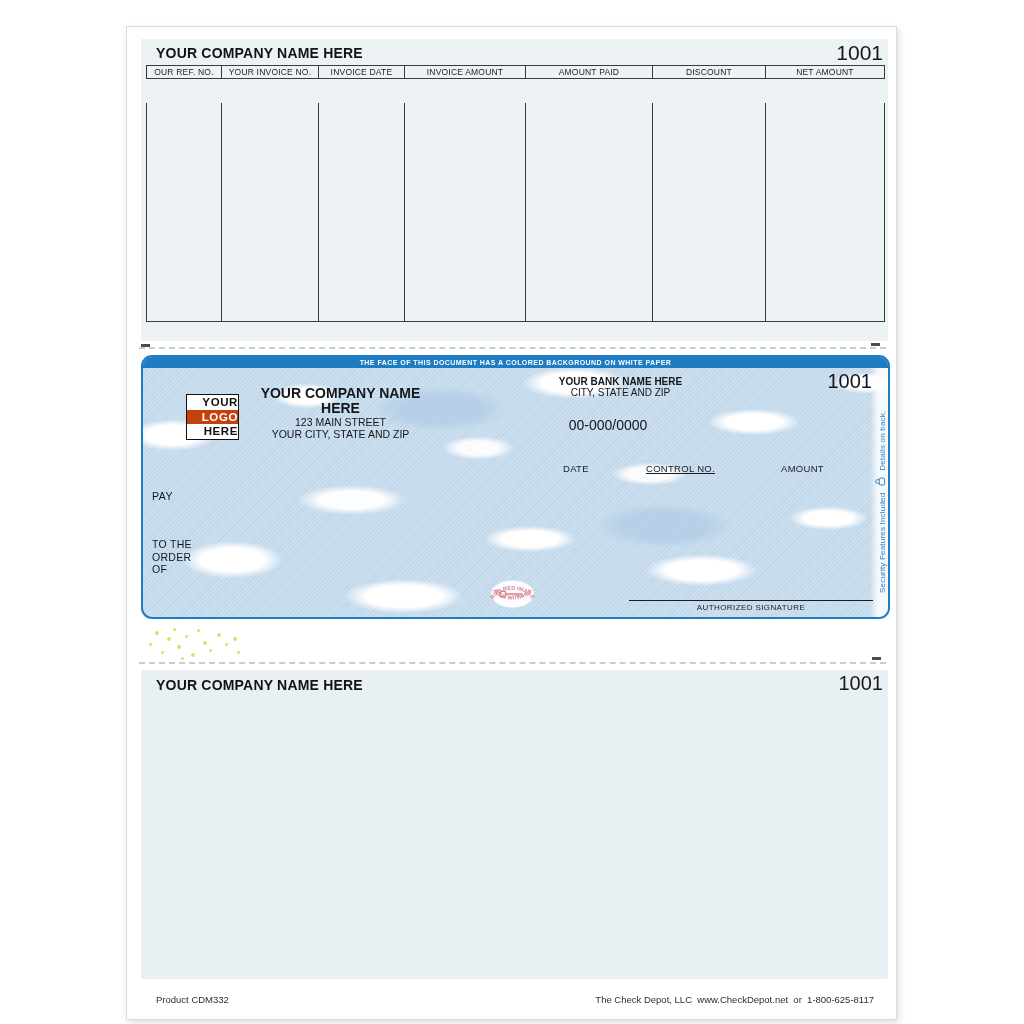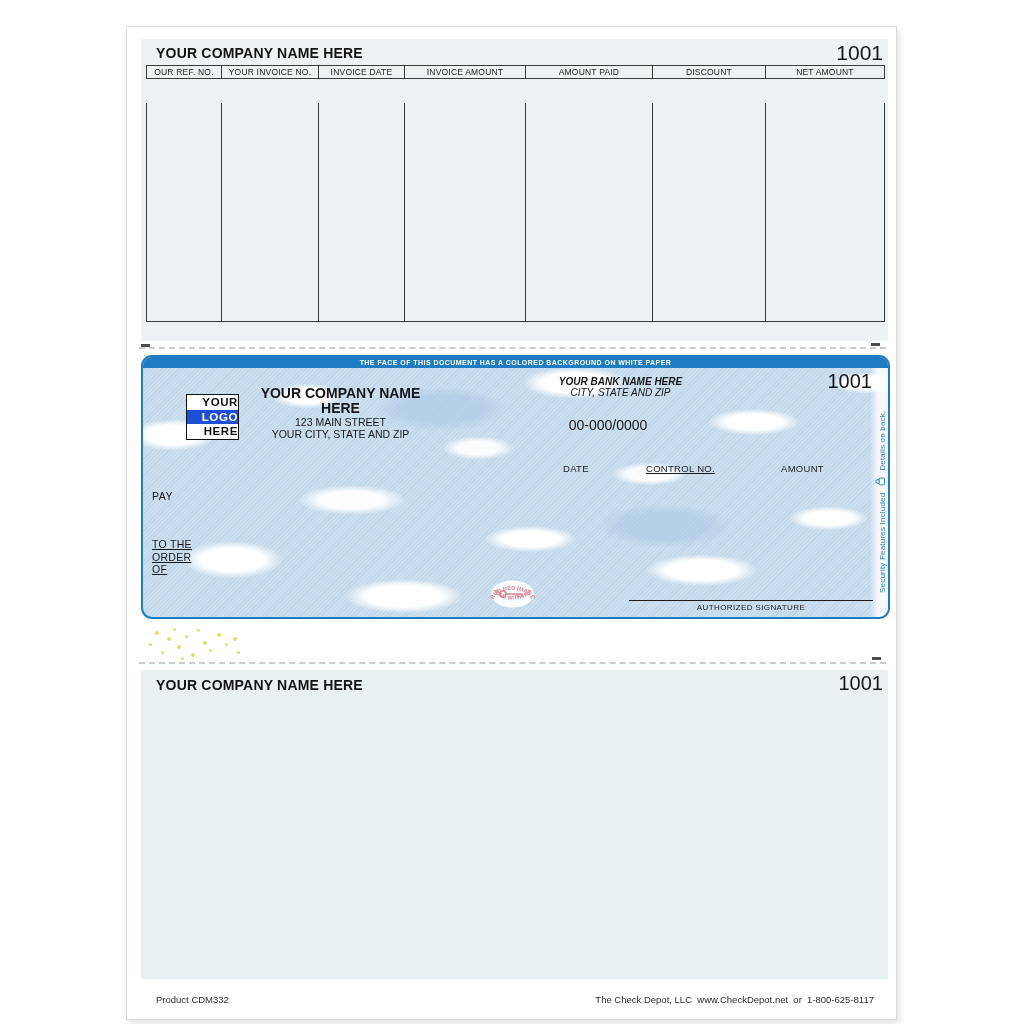--- a/index.html
+++ b/index.html
@@ -51,32 +51,32 @@
              repeating-linear-gradient(135deg, rgba(120,160,200,.14) 0 1px, rgba(0,0,0,0) 1px 3px); }
   .check > * { position:absolute; }
   .banner { left:0; top:0; width:100%; height:11px; background:#1e7dc2; color:#fff; text-align:center;
             font-size:7px; font-weight:bold; letter-spacing:.45px; line-height:11px; }
   .right-band { top:11px; right:0; width:18px; height:253px;
                 background:linear-gradient(to right, rgba(255,255,255,0), rgba(255,255,255,.85) 45%); }
   .check-num { right:16px; top:13px; font-size:20px; color:#14161d; }
   .logo-box { left:43px; top:37px; width:53px; height:46px; border:1.5px solid #101010; background:#fff;
               display:flex; flex-direction:column; text-align:right; }
   .logo-box span { flex:1; font-size:11.5px; font-weight:bold; letter-spacing:.6px; color:#111; line-height:14.3px; }
-  .logo-box .logo-mid { background:#1d4ed8; color:#fff; }
+  .logo-box .logo-mid { background:#c2410c; color:#fff; }
   .payer-block { left:100px; top:29px; width:195px; text-align:center; color:#15161b; }
   .payer-name { font-size:14px; font-weight:bold; line-height:15px; }
   .payer-addr { font-size:10.5px; line-height:12px; }
-  .bank-block { left:400px; top:19px; width:155px; text-align:center; color:#15161b;font-style:italic; }
+  .bank-block { left:400px; top:19px; width:155px; text-align:center; color:#15161b; }
   .bank-name { font-size:10px; font-weight:bold; line-height:11px; }
   .bank-city { font-size:10px; line-height:11px; }
   .fraction { left:405px; top:60px; width:120px; text-align:center; font-size:14px; color:#15161b; }
   .flabel { top:106px; font-size:9.5px; color:#1a1c22; letter-spacing:.3px; }
   .fl-date { left:420px; } .fl-control { left:503px;text-decoration:underline; } .fl-amount { left:638px; }
   .pay-label { left:9px; top:133px; font-size:10.5px; letter-spacing:.5px; color:#15161b; }
-  .order-label { left:9px; top:181px; font-size:10.5px; line-height:12.5px; letter-spacing:.3px; color:#15161b;text-decoration:underline; }
+  .order-label { left:9px; top:181px; font-size:10.5px; line-height:12.5px; letter-spacing:.3px; color:#15161b; }
   .seal { left:346px; top:216px; }
   .sig-line { left:486px; top:243px; width:244px; height:0; border-top:1.5px solid #1c1c1c; }
   .sig-label { left:486px; top:246px; width:244px; text-align:center; font-size:8px; letter-spacing:.4px; color:#1a1a1a; }
   .side-note { right:1px; top:44px; height:192px; writing-mode:vertical-rl; transform:rotate(180deg);
                font-size:8px; color:#2a7cbf; letter-spacing:.2px; white-space:nowrap; }
   .side-note svg { transform:rotate(90deg); vertical-align:middle; margin:3px 0; }
 
   
   .dots { left:20px; top:600px; width:96px; height:34px; }
   .dots i { position:absolute; border-radius:50%; background:#dfe065; }

